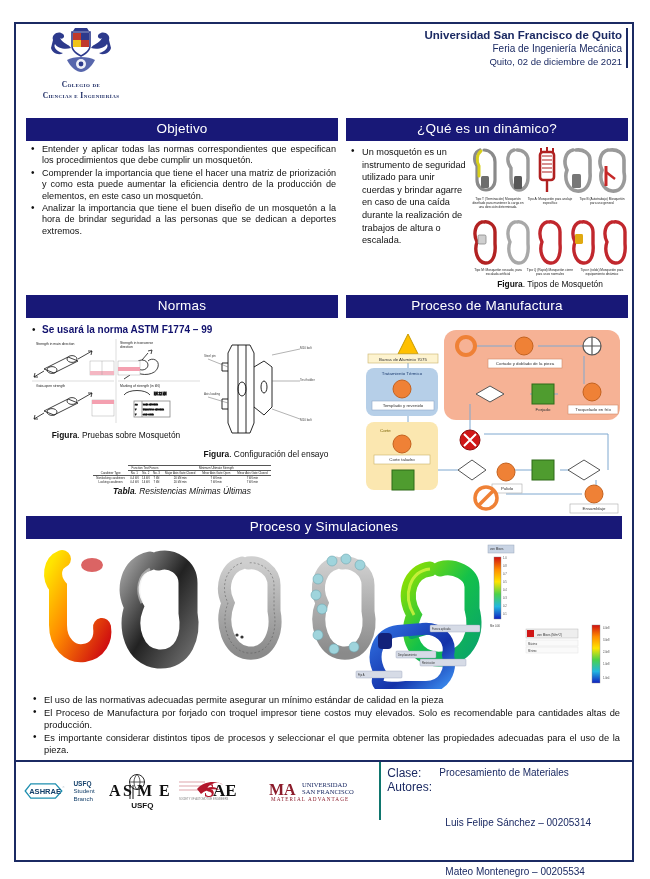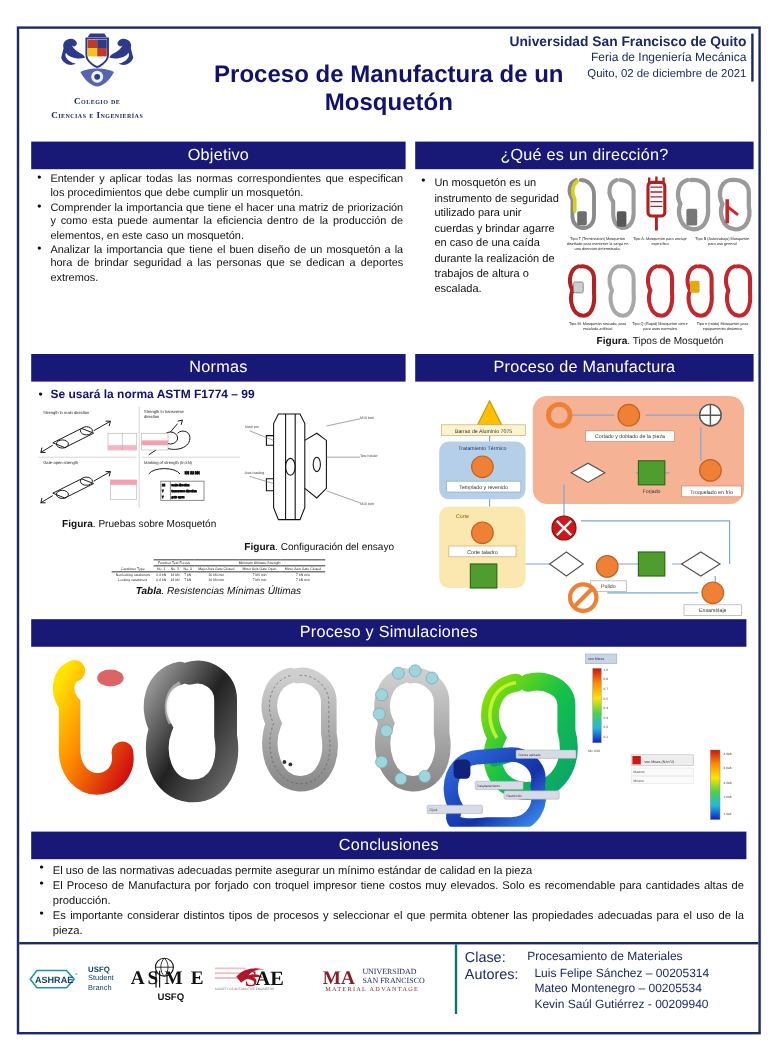--- a/index.html
+++ b/index.html
@@ -116,21 +116,21 @@
   .logos{
     flex:1;display:flex;align-items:center;justify-content:space-around;
     border-right:2px solid #0f766e;padding:0 6px;
   }
   .classbox{
     width:263px;flex:none;padding:4px 4px 0 6px;box-sizing:border-box;
   }
   .cl-row{display:flex;align-items:flex-start;}
   .cl-key{font-size:12px;color:#1b2a63;width:52px;flex:none;line-height:14px;}
   .cl-val{font-size:10px;color:#1b2a63;line-height:13px;}
-  .cl-val.ind{margin-left:6px;}
+  .cl-val.ind{margin-left:6px;margin-top:36px;}
   
   .logo-ashrae{display:flex;align-items:center;}
   .logo-asme{text-align:center;}
   .logo-sae{text-align:center;}
   .logo-ma{display:flex;align-items:center;}
 </style>
 </head>
 <body>
 
 <div id="poster">
@@ -160,35 +160,34 @@
       <div class="crest-name">Colegio de</div>
       <div class="crest-name">Ciencias e Ingenierías</div>
     </div>
 
     <div class="univ-block">
       <div class="univ-1">Universidad San Francisco de Quito</div>
       <div class="univ-2">Feria de Ingeniería Mecánica</div>
       <div class="univ-3">Quito, 02 de diciembre de 2021</div>
     </div>
 
-    <div class="poster-title">Proceso de Manufactura de un Mosquetón</div>
   </div>
 
   <div class="row2">
     <div class="colL">
       <div class="bar">Objetivo</div>
       <ul class="bullets">
         <li>Entender y aplicar todas las normas correspondientes que especifican los procedimientos que debe cumplir un mosquetón.</li>
         <li>Comprender la importancia que tiene el hacer una matriz de priorización y como esta puede aumentar la eficiencia dentro de la producción de elementos, en este caso un mosquetón.</li>
         <li>Analizar la importancia que tiene el buen diseño de un mosquetón a la hora de brindar seguridad a las personas que se dedican a deportes extremos.</li>
       </ul>
     </div>
 
     <div class="colR">
-      <div class="bar">¿Qué es un dirección?</div>
+      <div class="bar">¿Qué es un dinámico?</div>
       <div style="display:flex;gap:2px;">
         <ul class="bullets" style="width:108px;flex:none;margin-top:5px;">
           <li style="text-align:left;font-size:9.2px;line-height:12.6px;">Un mosquetón es un instrumento de seguridad utilizado para unir cuerdas y brindar agarre en caso de una caída durante la realización de trabajos de altura o escalada.</li>
         </ul>
         <div class="fig-types" style="margin-top:3px;width:162px;">
           <div class="types-row">
 
             <svg class="cb" width="30" height="50" viewBox="0 0 30 50">
               <path d="M8 4 C2 6 1 14 5 20 L5 34 C5 40 9 44 14 44 C19 44 23 40 23 34 L23 16 C23 9 18 4 12 4" fill="none" stroke="#8a8a8a" stroke-width="3.2" stroke-linecap="round"></path>
               <path d="M9 5 C5 8 4 15 7 20 L7 30" fill="none" stroke="#d8cf1b" stroke-width="3" stroke-linecap="round"></path>
@@ -608,21 +607,20 @@
             <text x="577" y="114">2.0e8</text>
               <text x="577" y="126">1.0e8</text>
             <text x="577" y="140">1.0e4</text>
           </g>
         </g>
       </svg>
     </div>
   </div>
 
   <div style="padding:0 10px;margin-top:2px;">
-    <div class="bar">Conclusiones</div>
     <ul class="bullets" style="padding-left:16px;">
       <li style="font-size:9.3px;line-height:12px;text-align:left;">El uso de las normativas adecuadas permite asegurar un mínimo estándar de calidad en la pieza</li>
       <li style="font-size:9.3px;line-height:12px;">El Proceso de Manufactura por forjado con troquel impresor tiene costos muy elevados. Solo es recomendable para cantidades altas de producción.</li>
       <li style="font-size:9.3px;line-height:12px;">Es importante considerar distintos tipos de procesos y seleccionar el que permita obtener las propiedades adecuadas para el uso de la pieza.</li>
     </ul>
   </div>
 
   <div class="footer">
     <div class="logos">
 

